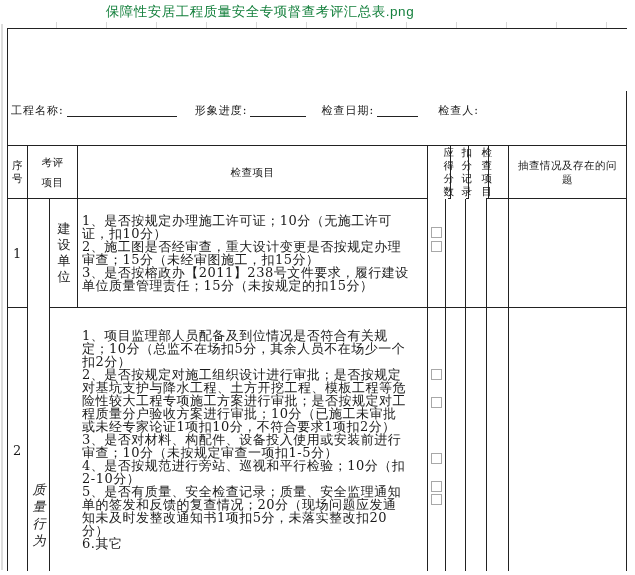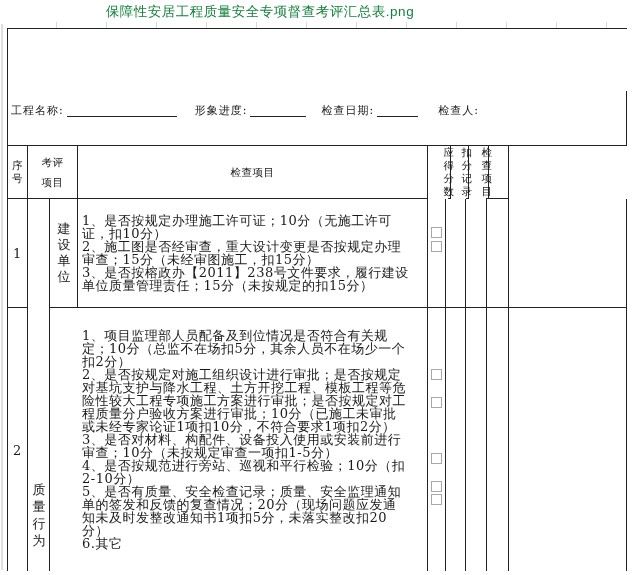--- a/index.html
+++ b/index.html
@@ -54,21 +54,21 @@
   .u3{width:41px;margin-right:20px;}
   
   .hdr{font-size:10.5px;line-height:13px;}
   .hcat span{display:block;width:26px;line-height:20px;}
   .hspot span{display:block;width:100px;line-height:14px;}
   .vhdr{padding:0 1px;margin-left:20px;}
   
   .vtext span{display:block;width:12px;line-height:16px;word-break:break-all;}
   .unit2{align-items:center;padding-bottom:40px;}
   .seq2{padding-top:22px;}
-  .groupcell{border-bottom:none;}
+  .groupcell{border-bottom:none;font-style:italic;}
   .groupcell span{position:absolute;top:282px;left:50%;transform:translateX(-50%);
     display:block;width:12px;line-height:17px;word-break:break-all;}
   .items-cell{justify-content:flex-end;text-align:left;padding:0 17px 0 4px;}
   .items-cell div{white-space:pre-wrap;width:100%;}
   
   .cb{position:absolute;left:3px;width:9px;height:9px;border:1px solid #a8a8a8;background:#fff;}
 </style>
 </head>
 <body>
 
@@ -91,20 +91,23 @@
 
   <div class="cell cA r3 hdr">序号</div>
   <div class="cell r3 hdr hcat" style="grid-column:2/4">
     <span>考评项目</span>
   </div>
   <div class="cell cD r3 hdr">检查项目</div>
   <div class="cell cE r3 hdr vhdr">应得分数</div>
   <div class="cell cF r3 hdr vhdr">扣分记录</div>
   <div class="cell cG r3 hdr vhdr">检查项目</div>
   <div class="cell cH r3 hdr"></div>
+  <div class="cell cI r3 hdr hspot">
+    <span>抽查情况及存在的问题</span>
+  </div>
 
   <div class="cell cB groupcell" style="grid-row:4/6">
     <span>质量行为</span>
   </div>
 
   <div class="cell cA r4">1</div>
   <div class="cell cC r4 vtext">
     <span>建设单位</span>
   </div>
   <div class="cell cD r4 items-cell">

